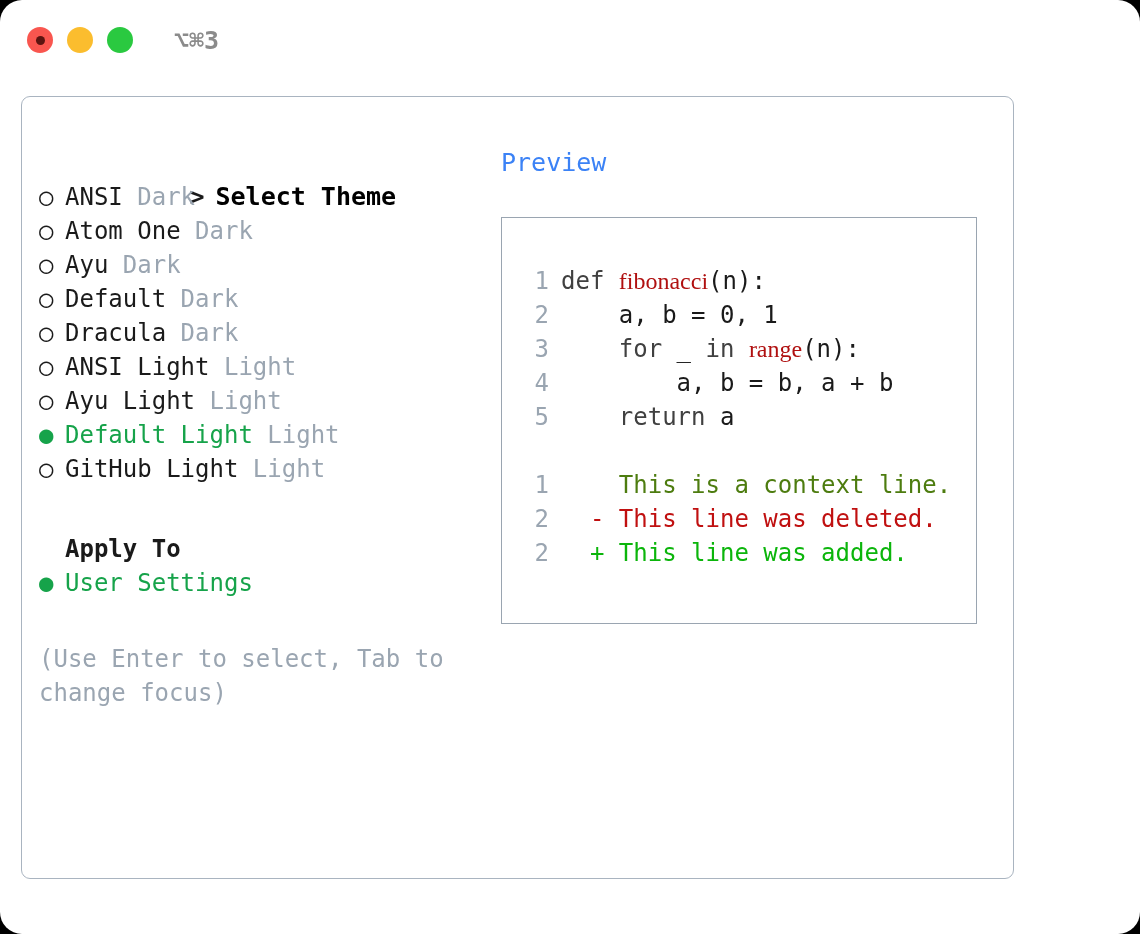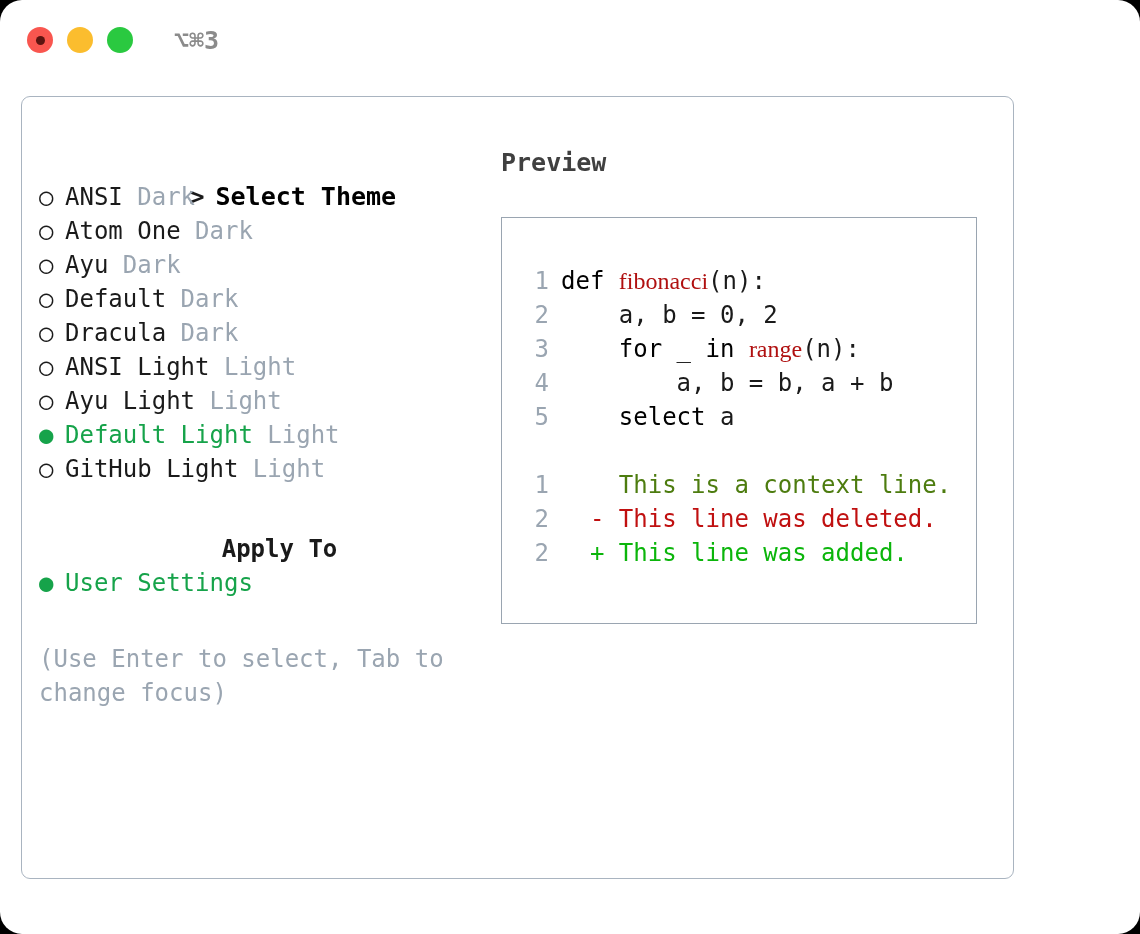--- a/index.html
+++ b/index.html
@@ -117,21 +117,20 @@
   .marker.sel { color: #16a34a; }
   .label-sel { color: #16a34a; }
   .tag {
     color: #9aa5b1;
   }
   .section-title {
     font-weight: bold;
     font-size: 24px;
     color: #1a1a1a;
     padding-left: 26px;
-    text-align: center;
   }
 
   .spacer-lg { height: 46px; }
   .spacer-md { height: 34px; }
 
   .hint {
     margin-top: 8px;
     font-size: 24px;
     line-height: 34px;
     color: #9aa5b1;
@@ -140,22 +139,22 @@
 
   
   .right-col {
     position: absolute;
     left: 479px;
     top: 49px;
     width: 500px;
   }
   .preview-title {
     font-size: 25px;
-    font-weight: bold;
-    color: #404040;
+    font-weight: normal;
+    color: #3b82f6;
     line-height: 34px;
   }
   .preview-box {
     margin-top: 37px;
     width: 476px;
     height: 407px;
     border: 1.5px solid #9aa5b1;
     background: #ffffff;
     padding: 46px 0 0 17px;
   }
@@ -166,21 +165,21 @@
     white-space: pre;
     color: #1a1a1a;
   }
   .ln {
     display: inline-block;
     width: 30px;
     text-align: right;
     color: #9aa5b1;
     margin-right: 12px;
   }
-  .kw   { color: #000000; text-align: right; }
+  .kw   { color: #404040; text-align: right; }
   .fn   { color: #b01010; font-family: Liberation Serif, serif; }
   .plain{ color: #1a1a1a; }
   .ctx  { color: #4d7c0f; }
   .del  { color: #c01010; }
   .add  { color: #0bb50b; }
   .code-gap { height: 34px; }
 </style>
 </head>
 <body>
 
@@ -228,24 +227,24 @@
 
         <div class="hint">(Use Enter to select, Tab to change focus)</div>
       </div>
 
       <div class="right-col">
         <div class="preview-title">Preview</div>
 
         <div class="preview-box">
           <div id="code-block">
               <div class="code-line"><span class="ln">1</span><span class="kw">def </span><span class="fn">fibonacci</span><span class="plain">(n):</span></div>
-              <div class="code-line"><span class="ln">2</span><span class="plain">    a, b = 0, 2</span></div>
+              <div class="code-line"><span class="ln">2</span><span class="plain">    a, b = 0, 1</span></div>
               <div class="code-line"><span class="ln">3</span><span class="plain">    </span><span class="kw">for</span><span class="plain"> _ </span><span class="kw">in </span><span class="fn">range</span><span class="plain">(n):</span></div>
               <div class="code-line"><span class="ln">4</span><span class="plain">        a, b = b, a + b</span></div>
-              <div class="code-line"><span class="ln">5</span><span class="plain">    </span><span class="kw">select</span><span class="plain"> a</span></div>
+              <div class="code-line"><span class="ln">5</span><span class="plain">    </span><span class="kw">return</span><span class="plain"> a</span></div>
             </div>
           <div class="code-gap"></div>
           <div id="diff-block">
               <div class="code-line"><span class="ln">1</span><span class="ctx">   </span><span class="ctx"> This is a context line.</span></div>
               <div class="code-line"><span class="ln">2</span><span class="del">  -</span><span class="del"> This line was deleted.</span></div>
               <div class="code-line"><span class="ln">2</span><span class="add">  +</span><span class="add"> This line was added.</span></div>
             </div>
         </div>
       </div>
 

